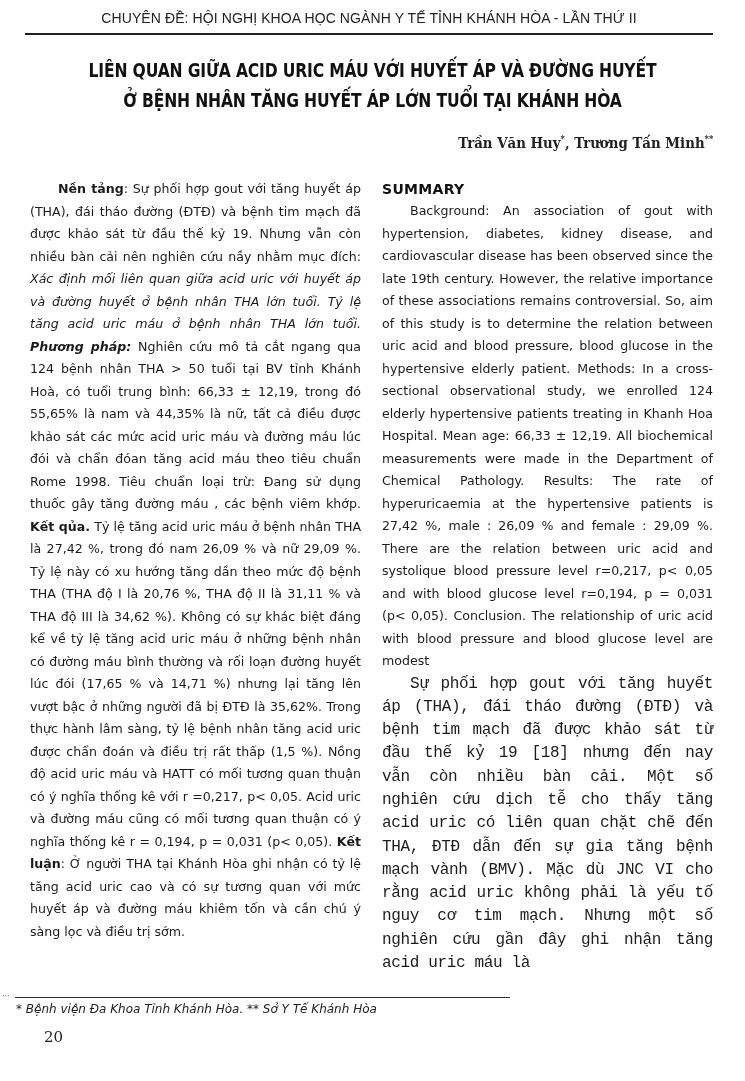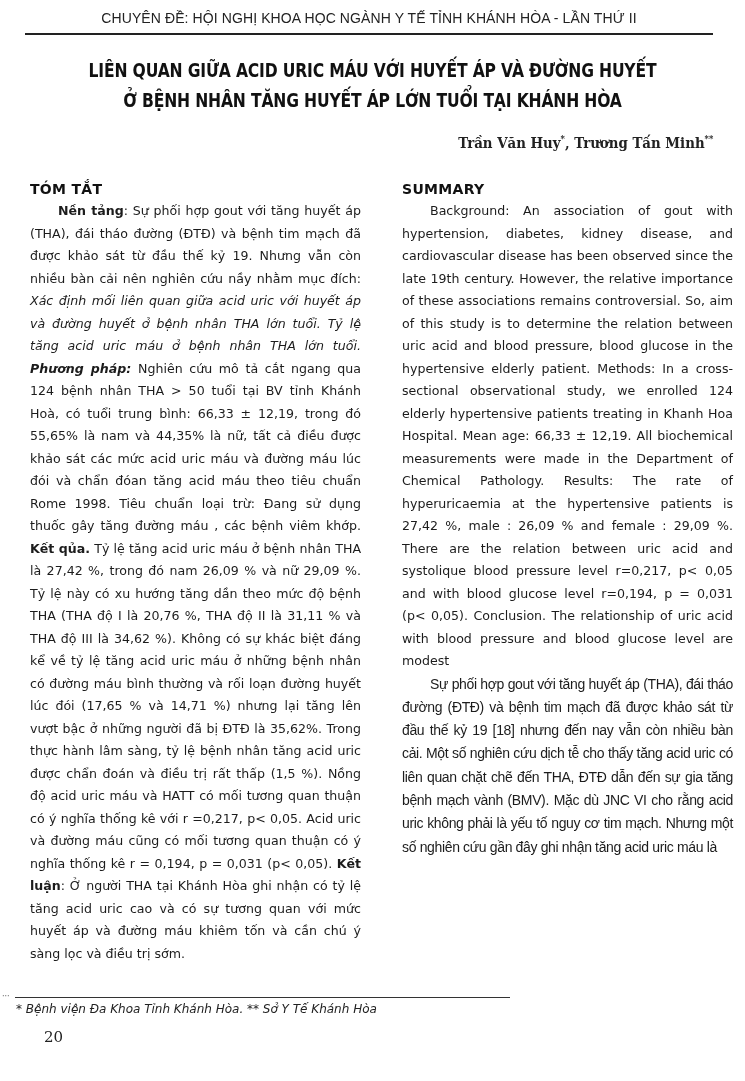--- a/index.html
+++ b/index.html
@@ -29,32 +29,32 @@
       transform: scaleX(0.92); transform-origin: right top;
     }
     .authors sup { font-size: 9px; vertical-align: 6px; }
 
     .col {
       position: absolute; top: 178px; width: 331px;
       font-family: "DejaVu Sans", sans-serif; font-size: 12.6px; line-height: 22.5px;
       text-align: justify; color: #1c1c1c;
     }
     .col-left { left: 30px; }
-    .col-right { left: 382px; margin-left: 20px; }
+    .col-right { left: 382px; }
 
     .section-head {
       font-weight: bold; font-size: 14px; line-height: 22px; letter-spacing: 0.3px; color: #111;
     }
     .para { text-indent: 28px; }
     .b { font-weight: bold; }
     .i { font-style: italic; }
 
     .intro-head { margin-top: 26px; }
     .serif-para {
-      font-family: Liberation Sans, sans-serif; font-size: 14px; line-height: 23.3px;
+      font-family: Liberation Mono, monospace; font-size: 16px; line-height: 23.3px;
       text-indent: 28px; text-align: justify;
       letter-spacing: -0.35px;
     }
 
     .foot-rule {
       position: absolute; top: 997px; left: 15px; width: 495px; height: 1px; background: #333;
     }
     .foot-dots {
       position: absolute; top: 992px; left: 2px; font-size: 8px; color: #666;
     }
@@ -76,21 +76,20 @@
 <div class="title">
   <div>LIÊN QUAN GIỮA ACID URIC MÁU VỚI HUYẾT ÁP VÀ ĐƯỜNG HUYẾT</div>
   <div>Ở BỆNH NHÂN  TĂNG HUYẾT ÁP LỚN TUỔI TẠI KHÁNH HÒA</div>
 </div>
 
 <div class="authors">
   <span>Trần Văn  Huy</span><sup>*</sup><span>, </span><span>Trương Tấn Minh</span><sup>**</sup>
 </div>
 
 <div class="col col-left">
-  <div class="section-head">TÓM TẮT</div>
   <p class="para"><span class="b">Nền tảng</span><span>: Sự phối hợp gout với tăng huyết áp (THA), đái tháo đường (ĐTĐ) và bệnh tim mạch đã được khảo sát từ đầu thế kỷ 19. Nhưng vẫn còn nhiều bàn cải nên nghiên cứu nầy nhằm mục đích: </span><span class="i">Xác định mối liên quan giữa acid uric với huyết áp và đường huyết ở bệnh nhân THA lớn tuổi. Tỷ lệ tăng acid uric máu ở bệnh nhân THA lớn tuổi.</span><span class="b i"> Phương pháp:</span><span> Nghiên cứu mô tả cắt ngang qua 124 bệnh nhân THA &gt; 50 tuổi tại BV tỉnh Khánh Hoà, có tuổi trung bình: 66,33 ± 12,19,  trong đó 55,65% là nam và 44,35% là nữ, tất cả điều được khảo sát các mức acid uric máu và đường máu lúc đói và chẩn đóan tăng acid máu theo tiêu chuẩn Rome 1998. Tiêu chuẩn loại trừ: Đang sử dụng thuốc gây tăng đường máu , các bệnh viêm khớp. </span><span class="b">Kết qủa.</span><span> Tỷ lệ tăng acid uric máu ở bệnh nhân THA là 27,42 %, trong đó nam 26,09 % và nữ 29,09 %.  Tỷ lệ này có xu hướng tăng dần theo mức độ bệnh THA (THA độ I là 20,76 %, THA độ II là 31,11 % và THA độ III là 34,62 %).  Không có sự khác biệt đáng kể về tỷ lệ tăng acid uric máu ở những bệnh nhân có đường máu bình thường và rối loạn đường huyết lúc đói (17,65 % và 14,71 %) nhưng lại tăng lên vượt bậc ở những người đã bị ĐTĐ là 35,62%. Trong thực hành lâm sàng, tỷ lệ bệnh nhân tăng acid uric được chẩn đoán và điều trị rất thấp (1,5 %). Nồng độ acid uric máu và HATT có mối tương quan thuận có ý nghĩa thống kê với r =0,217, p&lt; 0,05. Acid uric và đường máu cũng có mối tương quan thuận có ý nghĩa thống kê r = 0,194, p = 0,031 (p&lt; 0,05). </span><span class="b">Kết luận</span><span>: Ở người THA tại Khánh Hòa ghi nhận có tỷ lệ tăng acid uric cao và có sự tương quan với mức huyết áp và đường máu khiêm tốn  và  cần chú ý sàng lọc và điều trị sớm.</span></p>
 </div>
 
 <div class="col col-right">
   <div class="section-head">SUMMARY</div>
   <p class="para">Background: An association of gout with hypertension, diabetes, kidney disease, and cardiovascular disease has been observed since the late 19th century. However, the relative importance of these associations remains controversial. So, aim of this study is to determine the relation between uric acid and blood pressure, blood glucose in the hypertensive elderly patient. Methods: In a cross-sectional observational study, we enrolled 124 elderly hypertensive patients treating in Khanh Hoa Hospital. Mean age:  66,33  ±  12,19.   All biochemical measurements were made in the Department of Chemical Pathology. Results: The rate of hyperuricaemia at the hypertensive patients is 27,42 %, male : 26,09 % and female : 29,09 %.  There are the relation between uric acid and systolique blood pressure level r=0,217, p&lt; 0,05 and with blood glucose level r=0,194, p = 0,031 (p&lt; 0,05). Conclusion. The relationship of uric acid with blood pressure and blood glucose level are modest</p>
   <p class="serif-para">Sự phối hợp gout với tăng huyết áp (THA), đái tháo đường (ĐTĐ) và bệnh tim mạch đã được khảo sát từ đầu thế kỷ 19 [18] nhưng đến nay vẫn còn nhiều bàn cải. Một số nghiên cứu dịch tễ cho thấy tăng acid uric có liên quan chặt chẽ đến THA, ĐTĐ dẫn đến sự gia tăng bệnh mạch vành (BMV). Mặc dù JNC VI cho rằng acid uric không phải là yếu tố nguy cơ tim mạch. Nhưng một số nghiên cứu gần đây ghi nhận tăng acid uric máu là</p>
 </div>
 
 <div class="foot-dots">···</div>

